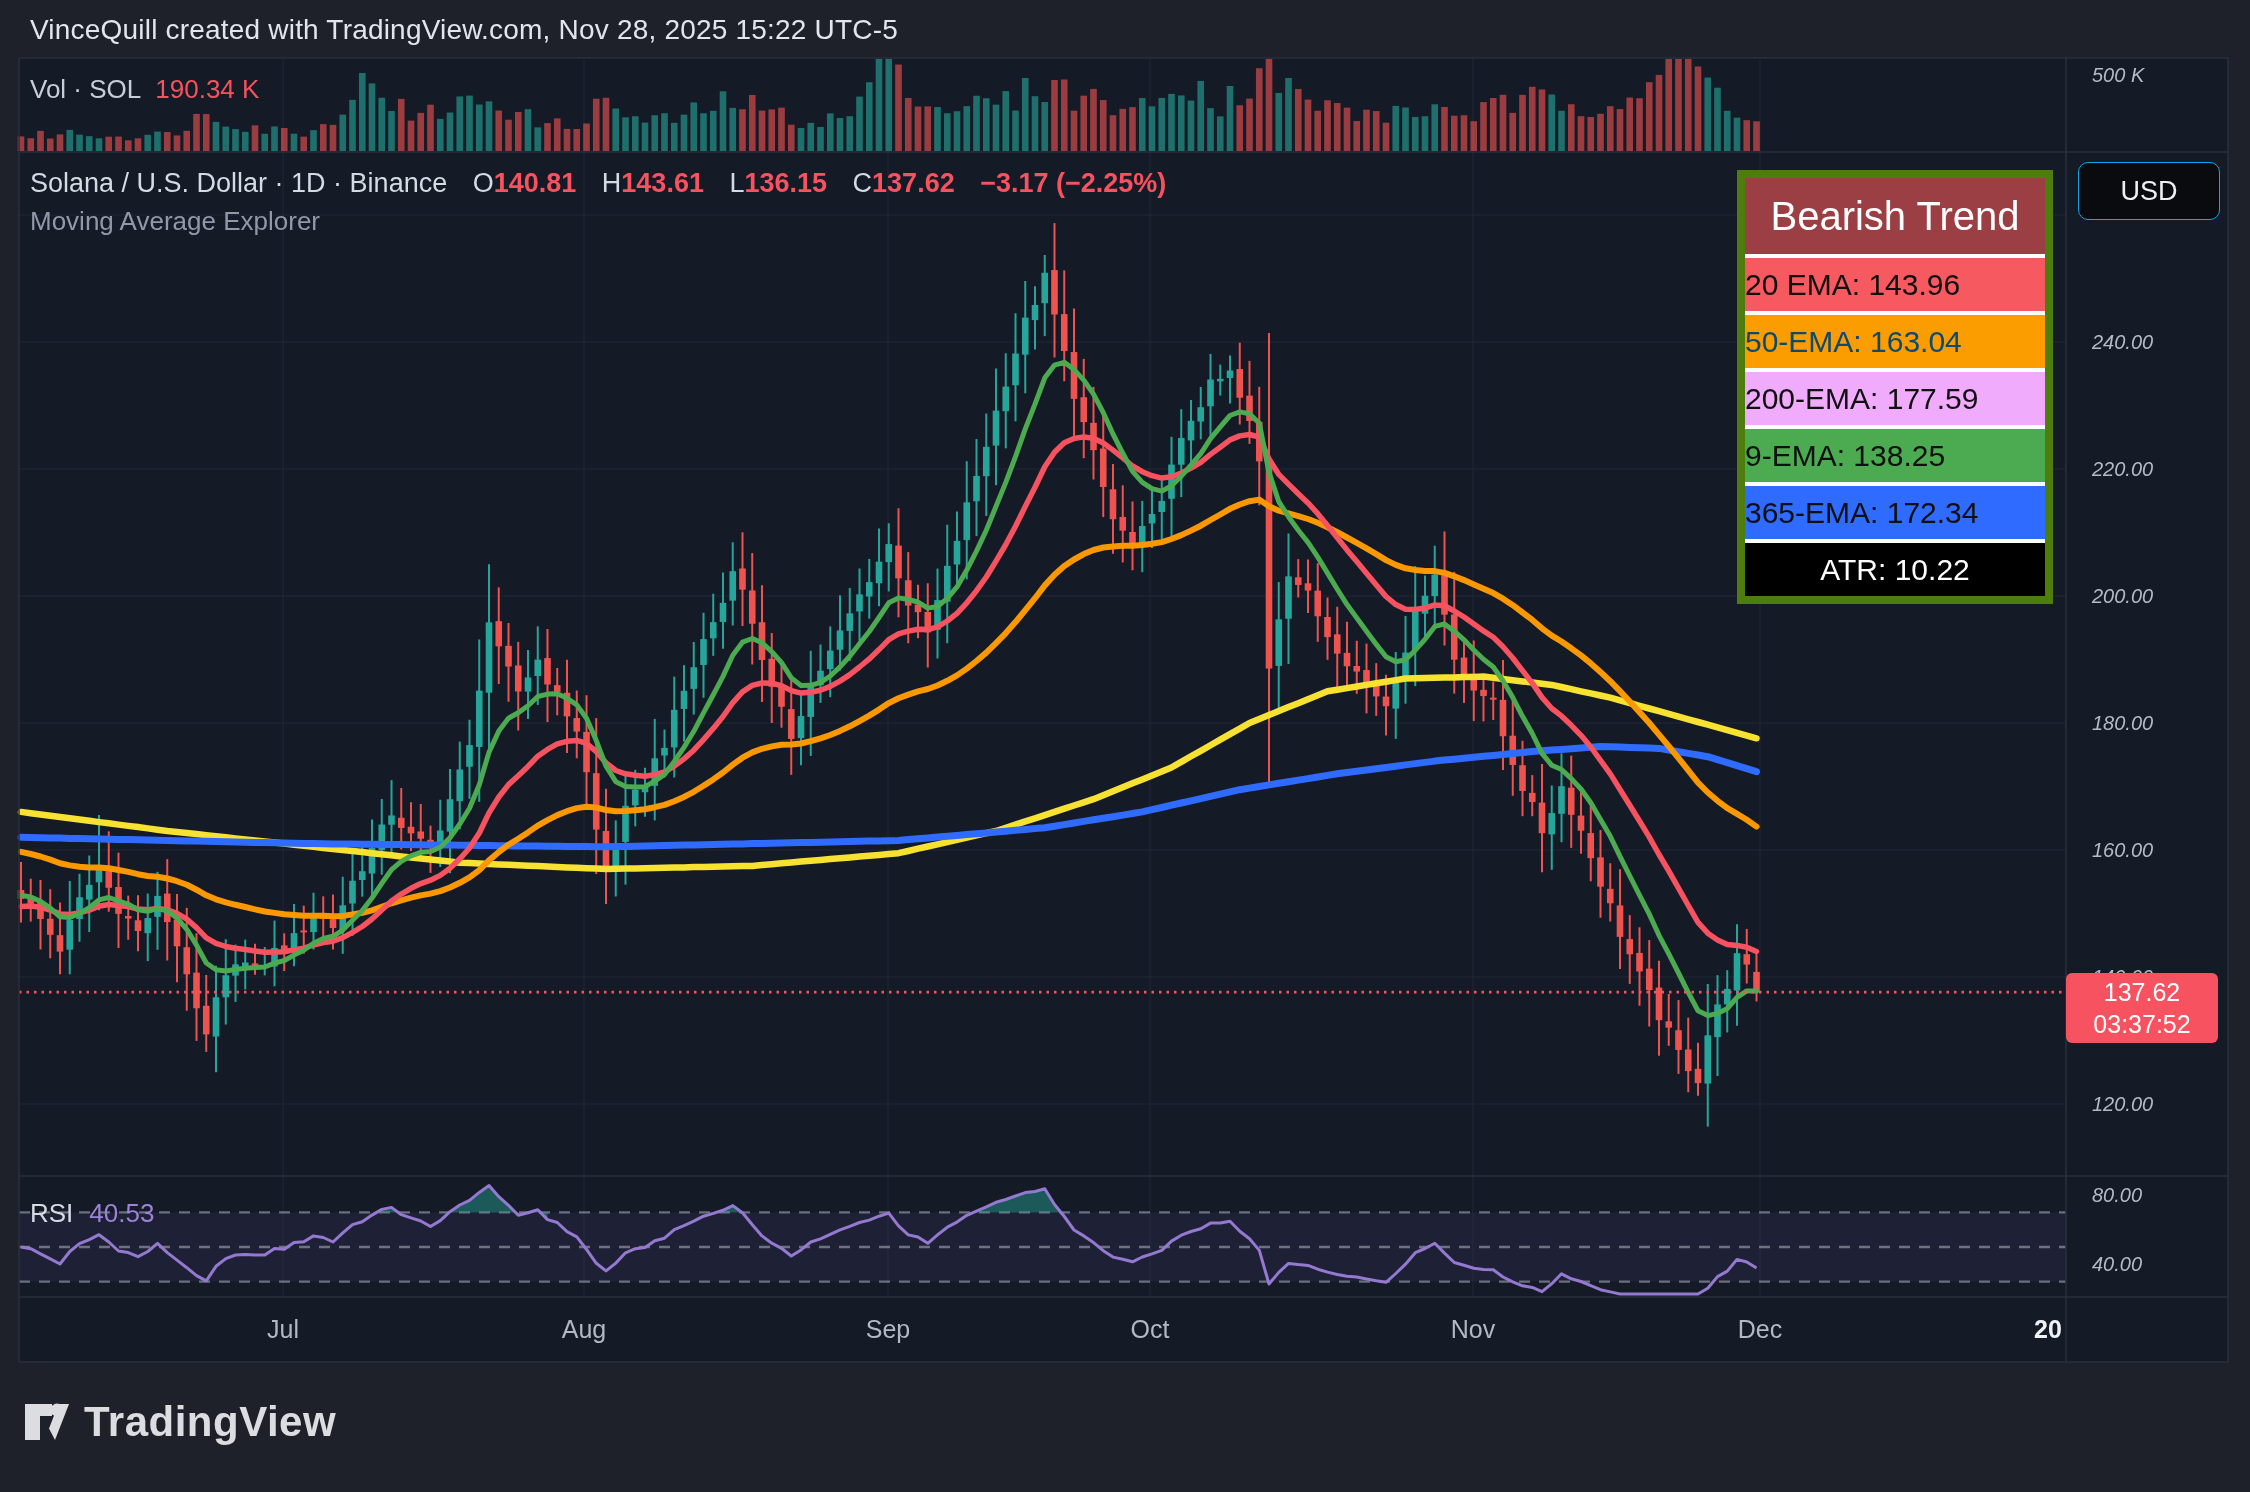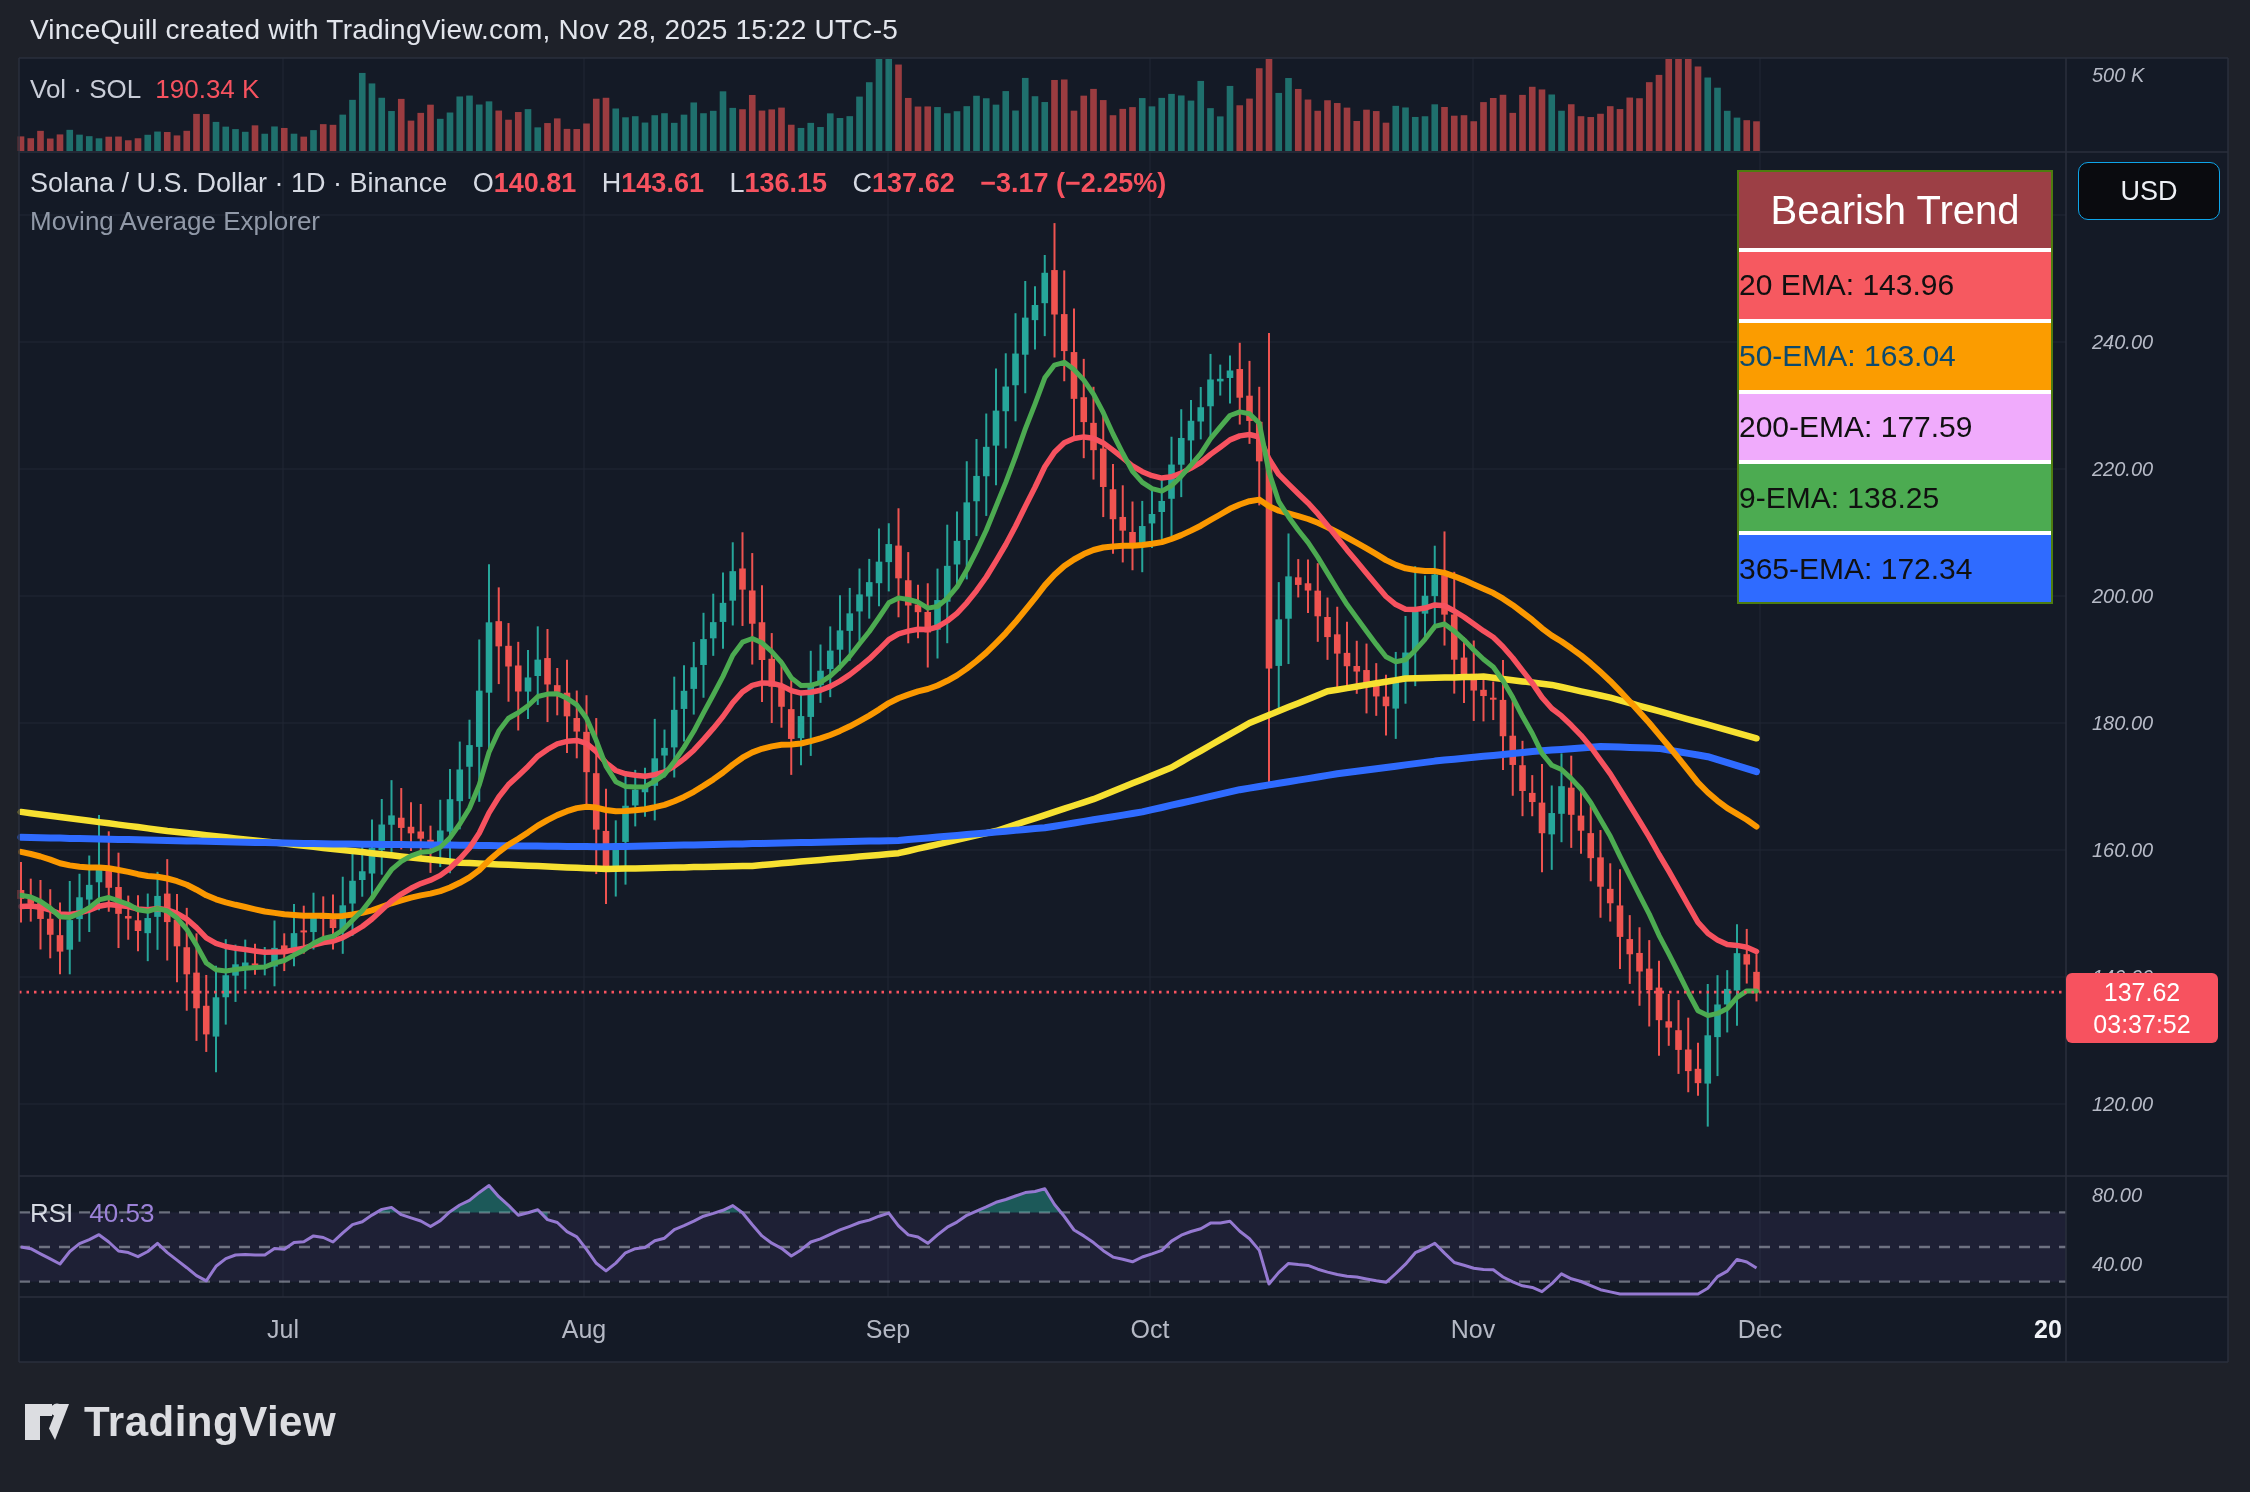--- a/index.html
+++ b/index.html
@@ -17,21 +17,21 @@
   .ma-label{left:30px;top:206px;font-size:26px;color:#9199a8;}
   .rsi-legend{left:30px;top:1198px;font-size:26px;color:#d6dae3;}
   .rsi-legend .val{color:#9c82d8;margin-left:16px;}
   .usd-btn{left:2078px;top:162px;width:140px;height:56px;background:#0a0b0f;border:1px solid #0ea5e9;
            border-radius:10px;color:#eef0f5;font-size:27px;display:flex;align-items:center;justify-content:center;z-index:4;cursor:pointer;}
   .price-tick{position:absolute;left:2092px;height:28px;line-height:28px;font-size:20px;color:#b6bac6;z-index:2;font-style:italic;}
   .time-tick{position:absolute;width:96px;text-align:center;top:1314px;height:30px;line-height:30px;font-size:25px;color:#b4b8c4;z-index:2;}
   .time-tick.year{color:#f0f2f7;font-weight:700;}
   .badge{left:2066px;top:973px;width:152px;height:70px;background:#f7525f;border-radius:6px;z-index:5;
          display:flex;flex-direction:column;align-items:center;justify-content:center;color:#fff;font-size:25px;line-height:1.3;}
-  .panel{left:1737px;top:170px;width:316px;height:434px;border:2px solid #4d7c0f;background:#ffffff;
+  .panel{left:1737px;top:170px;width:316px;height:434px;border:8px solid #4d7c0f;background:#ffffff;
          box-sizing:border-box;display:flex;flex-direction:column;gap:4px;z-index:4;}
   .panel .hd{flex:none;height:76px;background:#9c3f45;color:#fff;font-size:40px;display:flex;align-items:center;justify-content:center;}
   .panel .row{flex:1;display:flex;align-items:center;font-size:30px;color:#101010;}
   .panel .row.center{justify-content:center;padding-left:0;}
   .footer-logo{left:24px;top:1398px;display:flex;align-items:center;z-index:3;}
   .footer-logo .brand{color:#dcdde1;font-size:42px;font-weight:700;margin-left:14px;letter-spacing:.5px;}
 </style>
 </head>
 <body>
 
@@ -634,20 +634,21 @@
   <div class="ov ma-label">Moving Average Explorer</div>
 
   <div class="ov panel">
     <div class="hd" style="background: rgb(156, 63, 69);">Bearish Trend</div>
 
   <div class="row" style="background: rgb(246, 89, 96); color: rgb(16, 16, 16);">20 EMA: 143.96</div>
       <div class="row" style="background: rgb(251, 156, 0); color: #0c4a6e;">50-EMA: 163.04</div>
       <div class="row" style="background: #f0abfc; color: rgb(16, 16, 16);">200-EMA: 177.59</div>
       <div class="row" style="background: rgb(76, 171, 81); color: rgb(16, 16, 16);">9-EMA: 138.25</div>
       <div class="row" style="background: rgb(47, 107, 255); color: rgb(16, 16, 16);">365-EMA: 172.34</div>
+      <div class="row center" style="background: rgb(0, 0, 0); color: rgb(255, 255, 255);">ATR: 10.22</div>
     </div>
 
   <div class="ov usd-btn">USD</div>
 
   <div class="ov badge">
     <span>137.62</span>
     <span>03:37:52</span>
   </div>
 
   <div class="ov rsi-legend">

